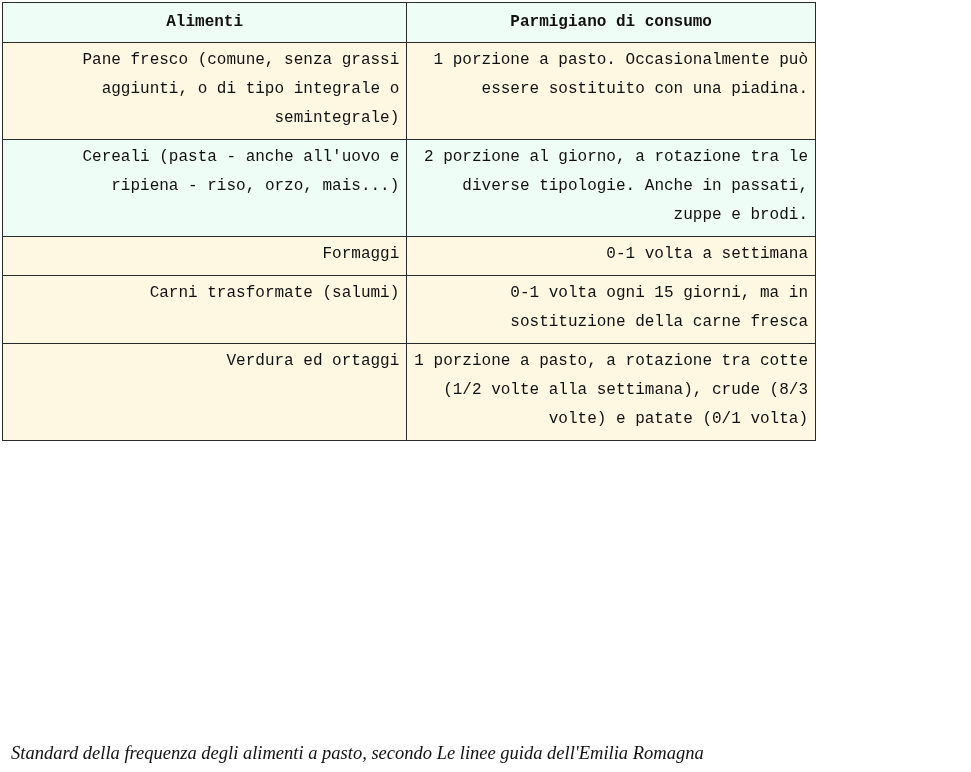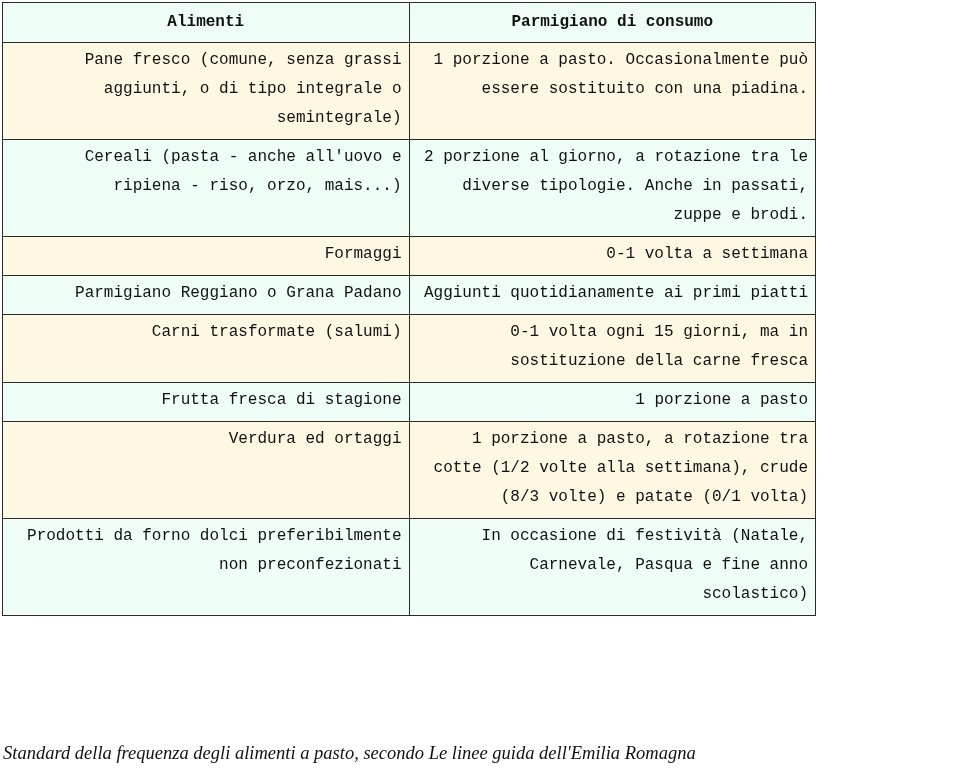--- a/index.html
+++ b/index.html
@@ -23,21 +23,21 @@
     text-align:center;
     font-weight:bold;
     line-height:30px;
     padding:4px 7px 5px 7px;
   }
   col.c1 { width:483px; }
   col.c2 { width:483px; }
   tr.mint { background:#eefdf6; }
   tr.cream { background:#fef8e2; }
   .caption {
-    position:absolute; left:3px; top:743px;
+    position:absolute; left:11px; top:743px;
     font-family:"Liberation Serif", serif;
     font-style:italic;
     font-size:18.5px;
     color:#111;
     white-space:nowrap;
   }
 </style>
 </head>
 <body>
 
@@ -58,36 +58,24 @@
       <td>1 porzione a pasto. Occasionalmente può essere sostituito con una piadina.</td>
     </tr>
     <tr class="mint">
       <td>Cereali (pasta - anche all'uovo e ripiena - riso, orzo, mais...)</td>
       <td>2 porzione al giorno, a rotazione tra le diverse tipologie. Anche in passati, zuppe e brodi.</td>
     </tr>
     <tr class="cream">
       <td>Formaggi</td>
       <td>0-1 volta a settimana</td>
     </tr>
-    <tr class="mint">
-      <td>Parmigiano Reggiano o Grana Padano</td>
-      <td>Aggiunti quotidianamente ai primi piatti</td>
-    </tr>
     <tr class="cream">
       <td>Carni trasformate (salumi)</td>
       <td>0-1 volta ogni 15 giorni, ma in sostituzione della carne fresca</td>
     </tr>
-    <tr class="mint">
-      <td>Frutta fresca di stagione</td>
-      <td>1 porzione a pasto</td>
-    </tr>
     <tr class="cream">
       <td>Verdura ed ortaggi</td>
       <td>1 porzione a pasto, a rotazione tra cotte (1/2 volte alla settimana), crude (8/3 volte) e patate (0/1 volta)</td>
-    </tr>
-    <tr class="mint">
-      <td>Prodotti da forno dolci preferibilmente non preconfezionati</td>
-      <td>In occasione di festività (Natale, Carnevale, Pasqua e fine anno scolastico)</td>
     </tr>
   </tbody>
 </table>
 
 <div class="caption">Standard della frequenza degli alimenti a pasto, secondo Le linee guida dell'Emilia Romagna</div>
 
 </body></html>

